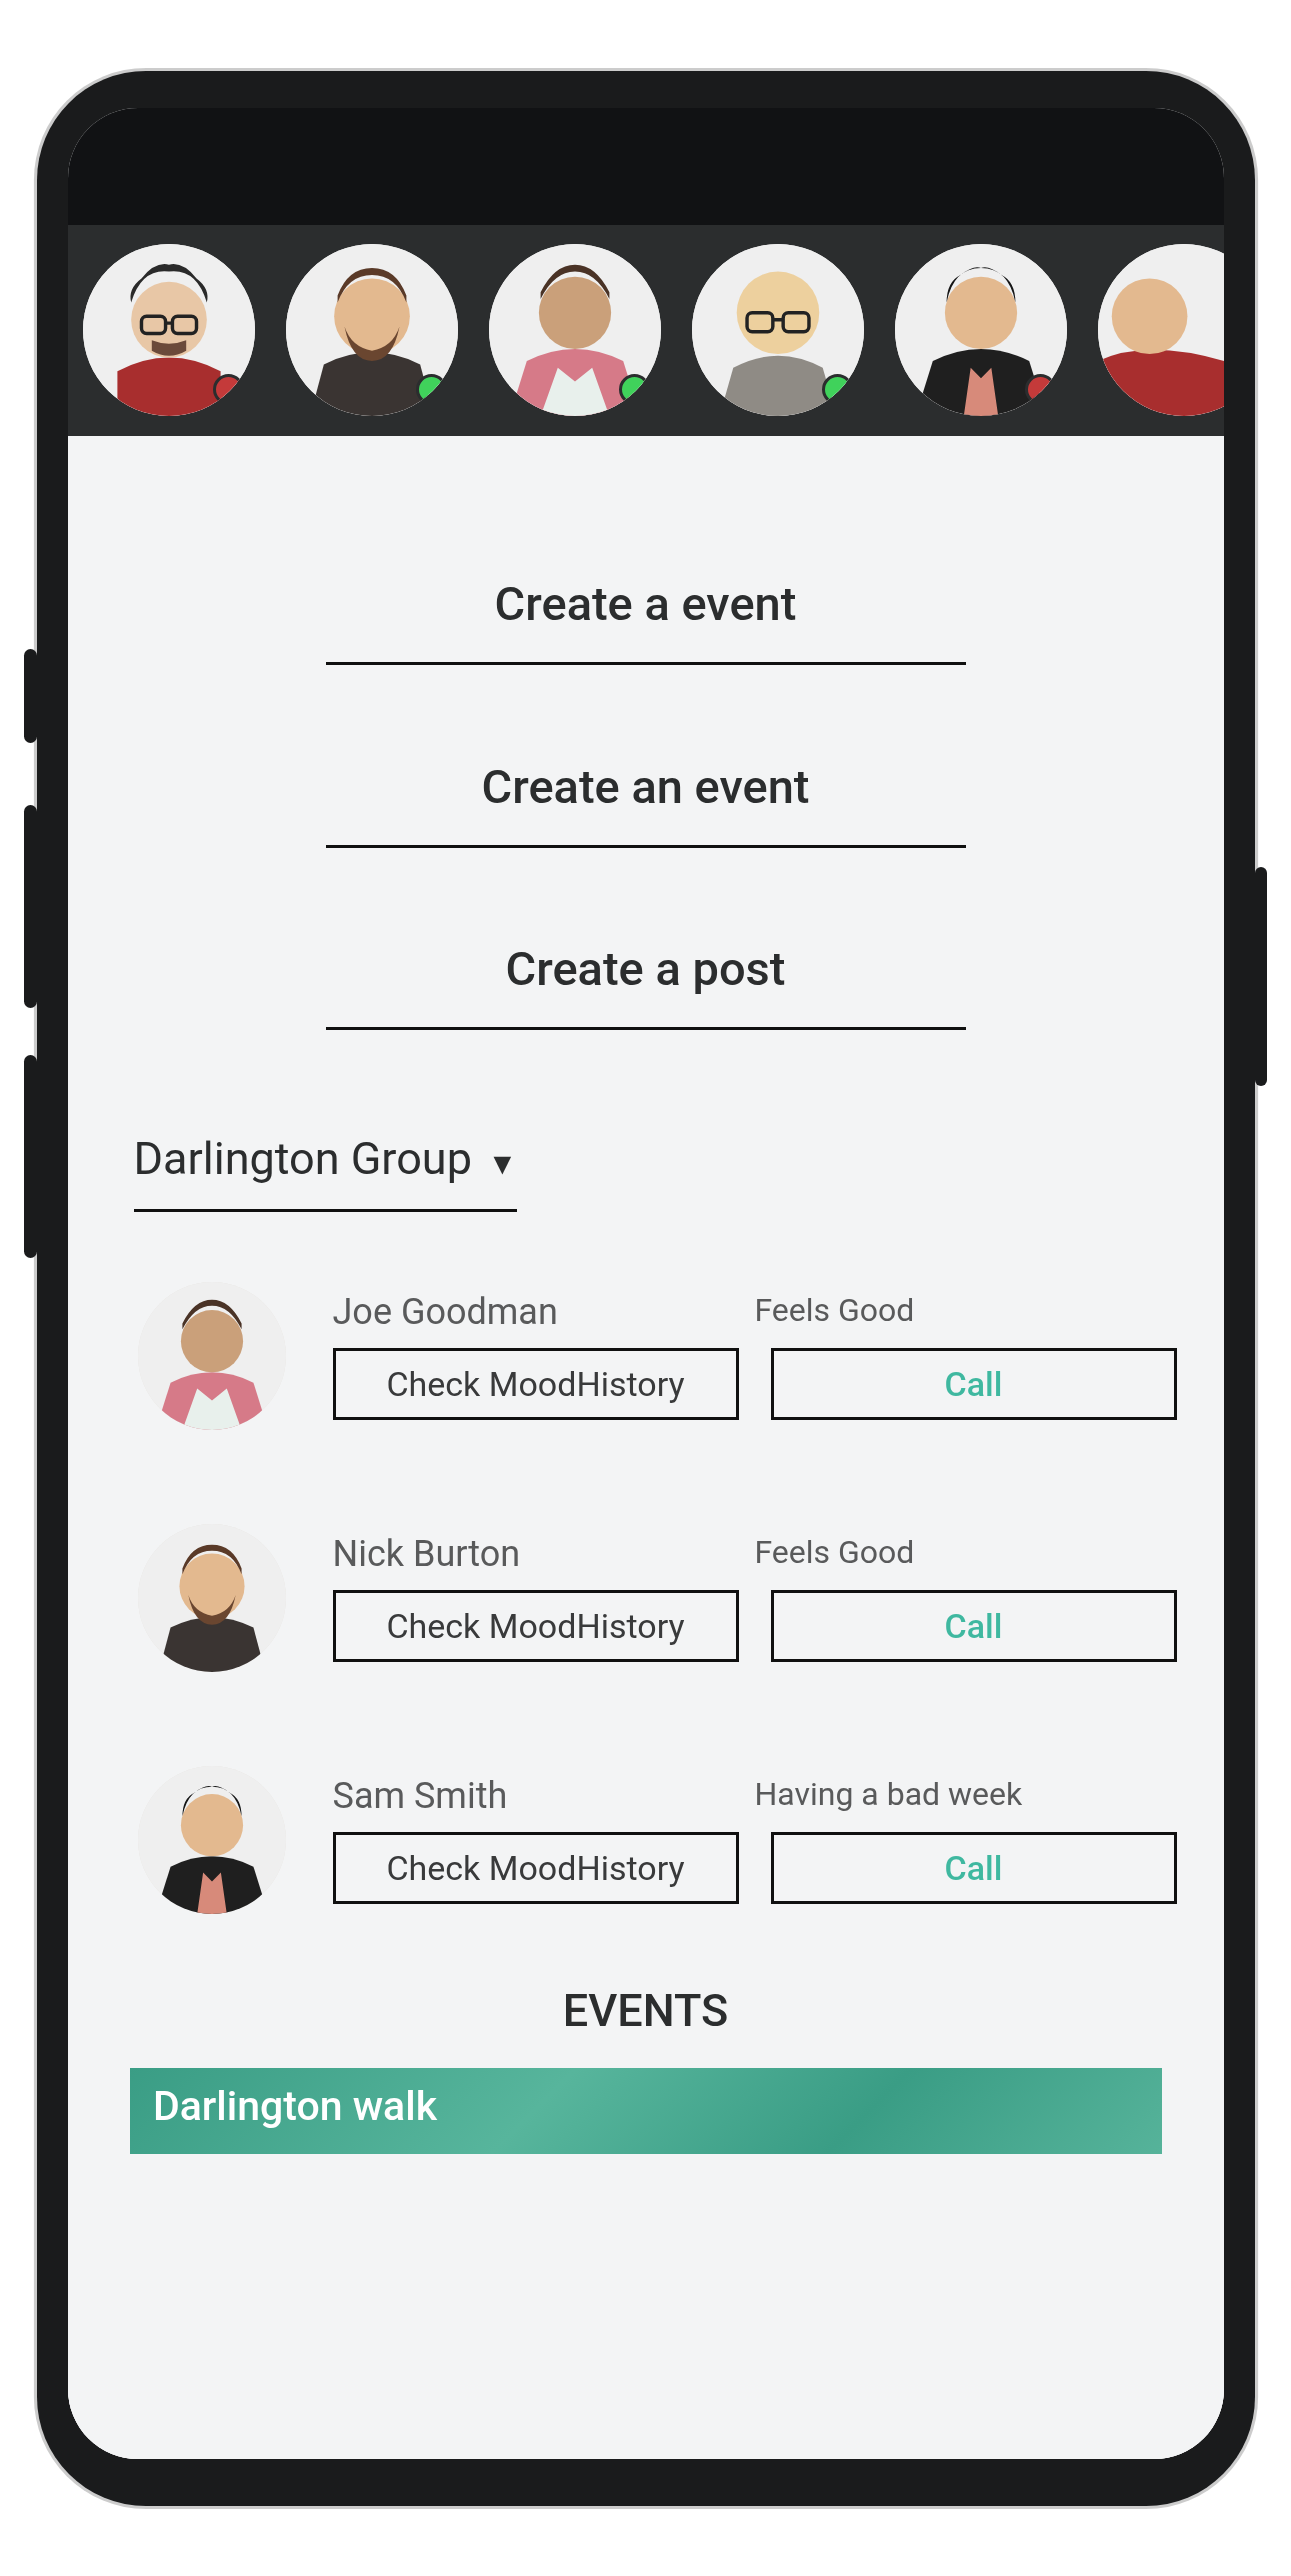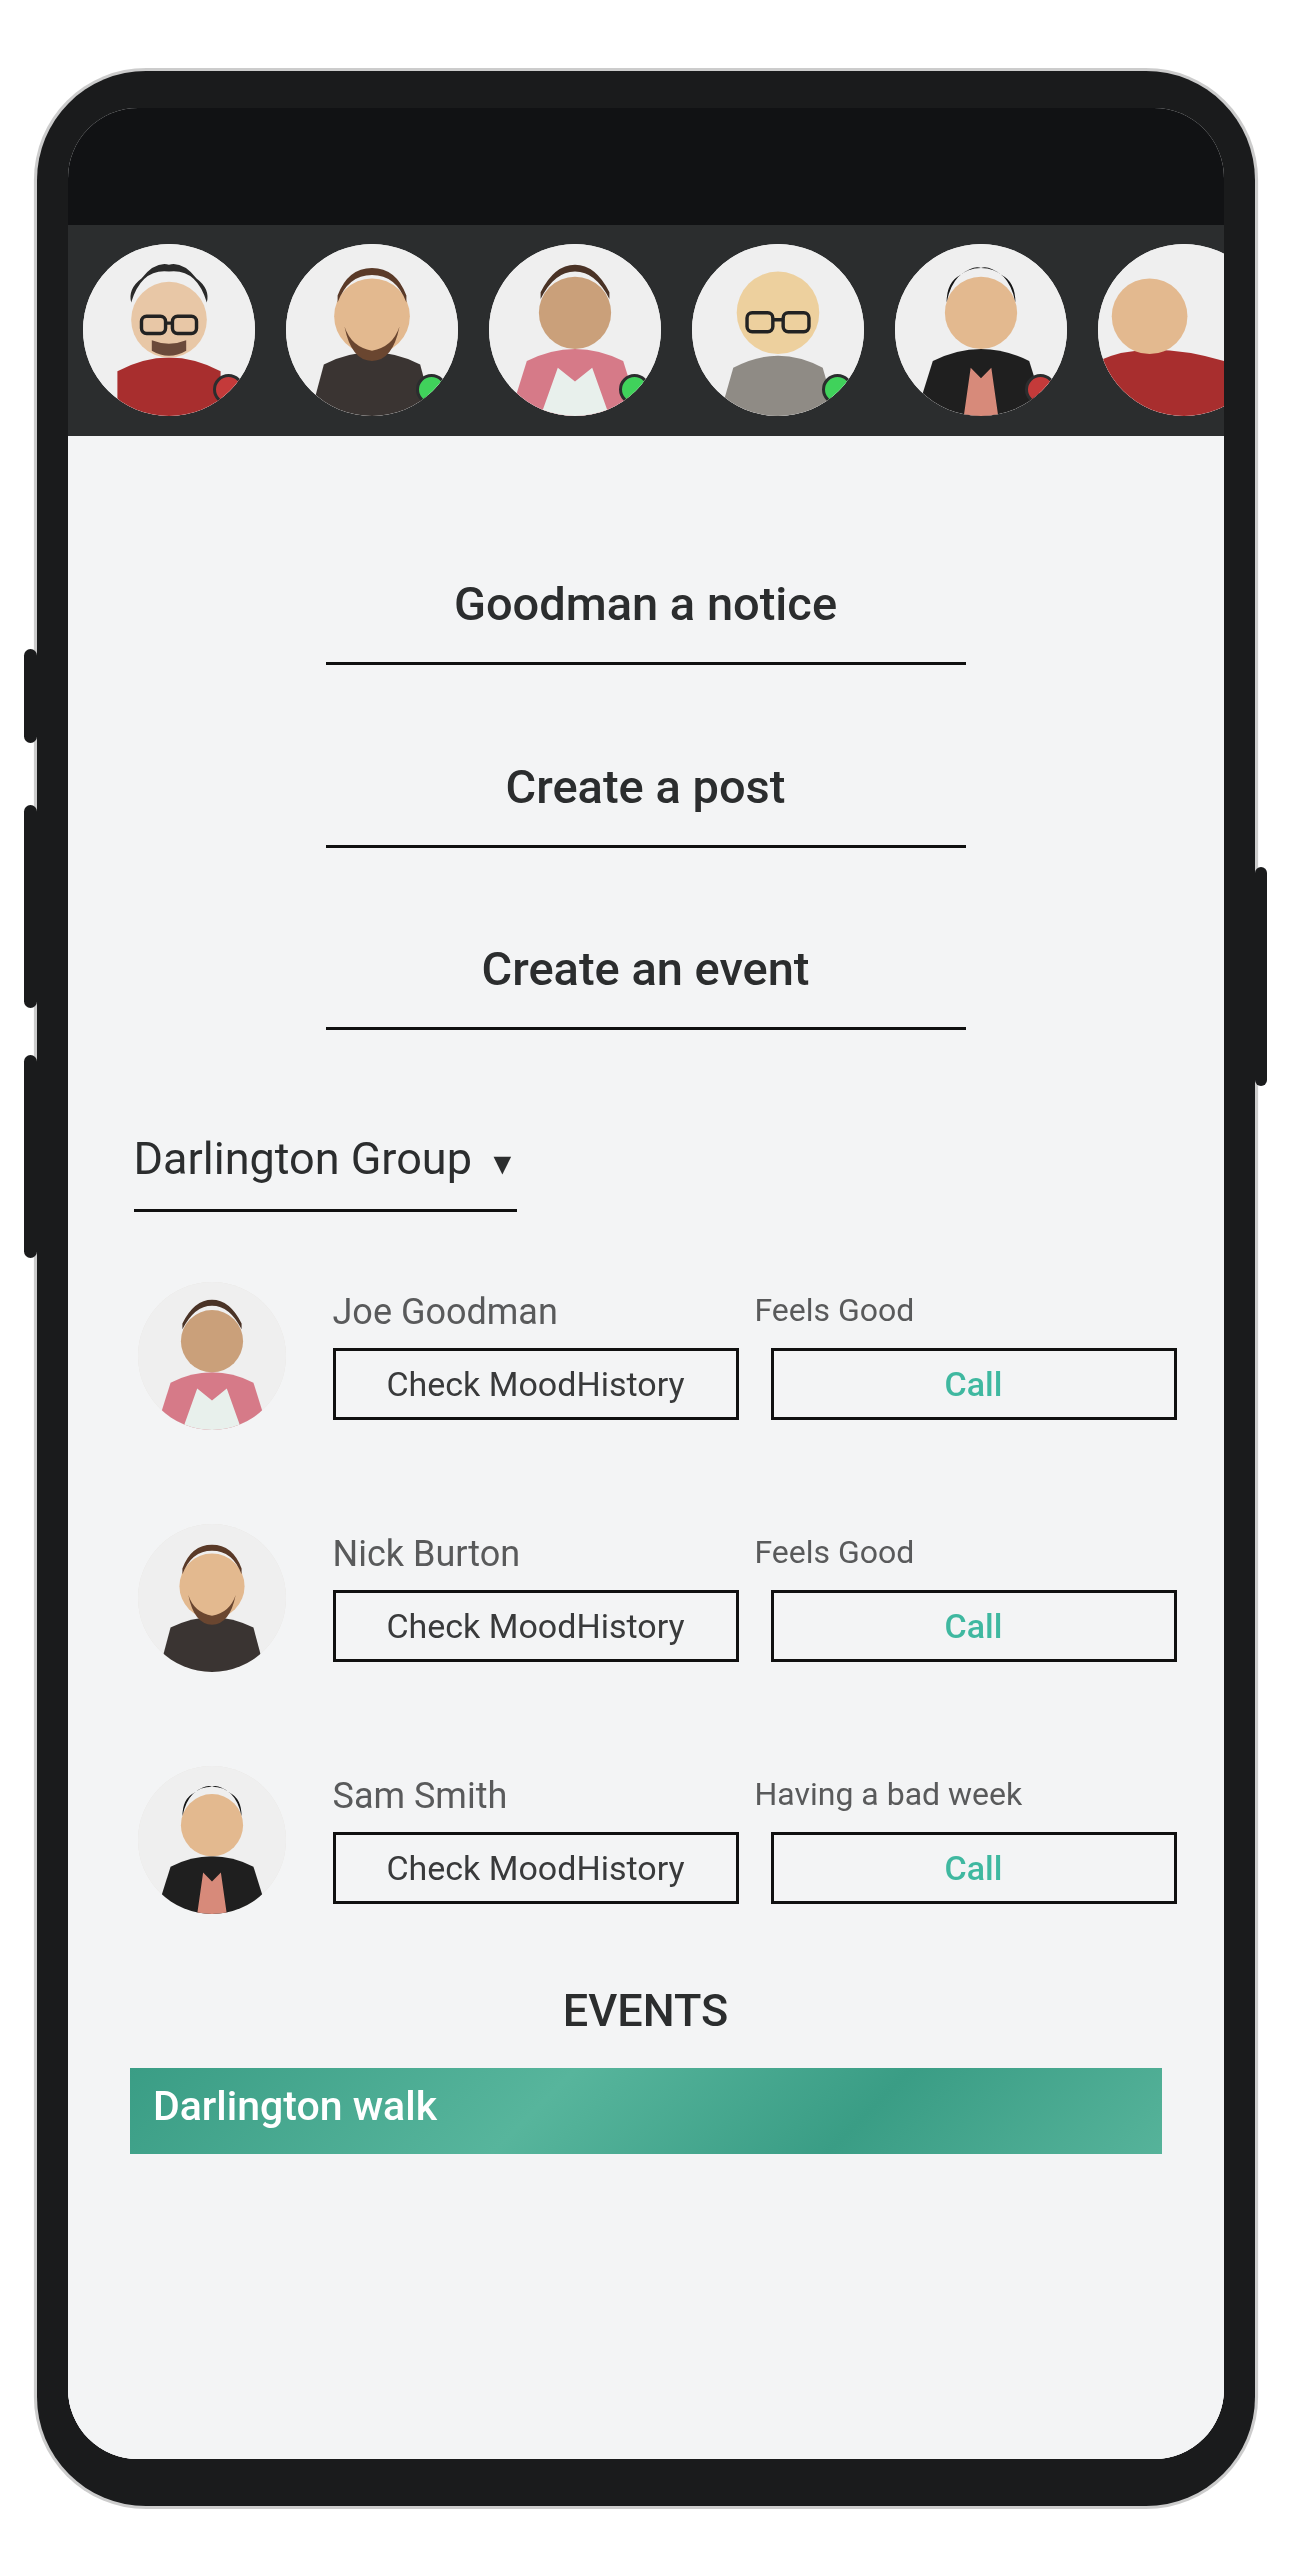--- a/index.html
+++ b/index.html
@@ -200,23 +200,23 @@
           <div class="story" style="margin-right: -94px;">
             <svg viewBox="0 0 100 100">
               <use href="#av-red-partial"></use>
             </svg>
           </div>
         </div>
 
       <div class="content">
 
         <div class="create-block">
-          <div class="create-item">Goodman a notice</div>
+          <div class="create-item">Create a event</div>
+          <div class="create-item">Create an event</div>
           <div class="create-item">Create a post</div>
-          <div class="create-item">Create an event</div>
         </div>
 
         <div class="group-select">
           <span>Darlington Group</span>
           <span class="caret">▼</span>
         </div>
 
         <div class="members" id="members">
             <div class="member">
               <div class="avatar"><svg viewBox="0 0 100 100">

